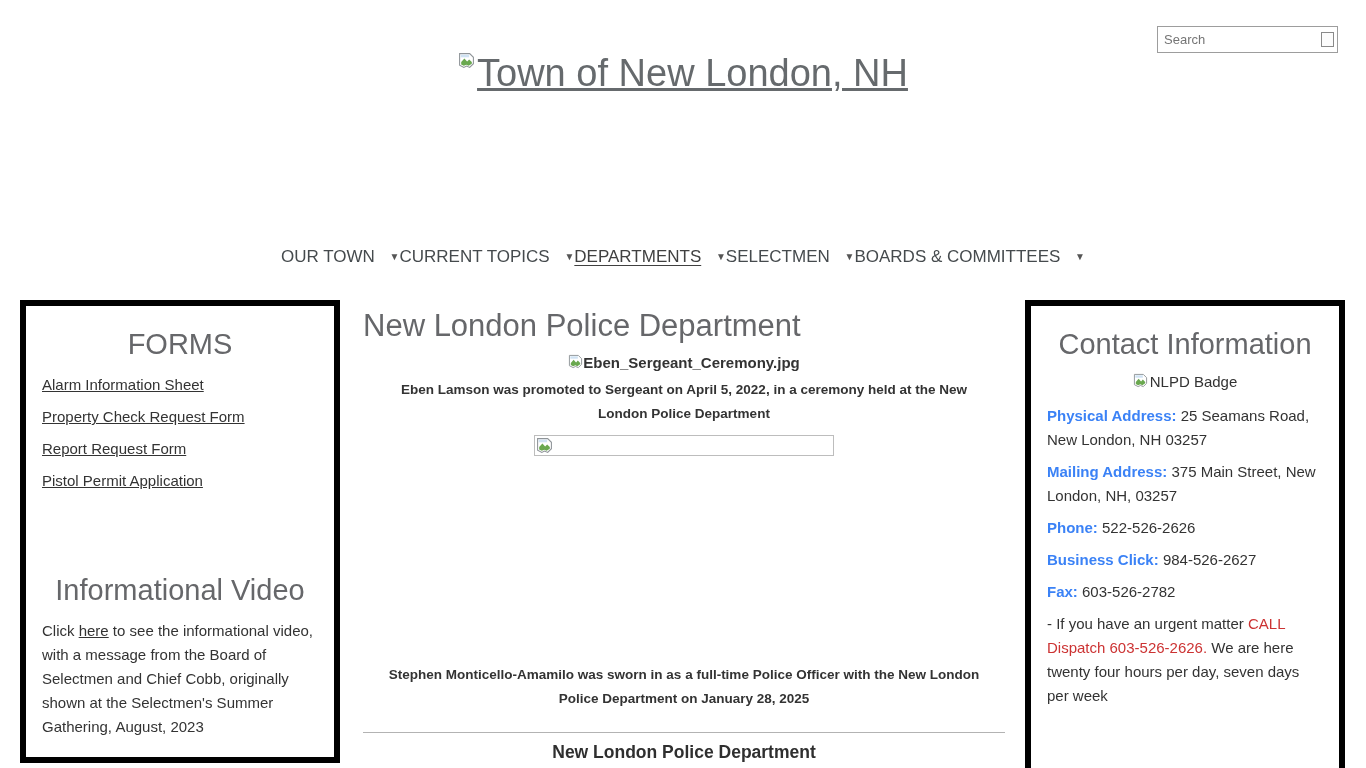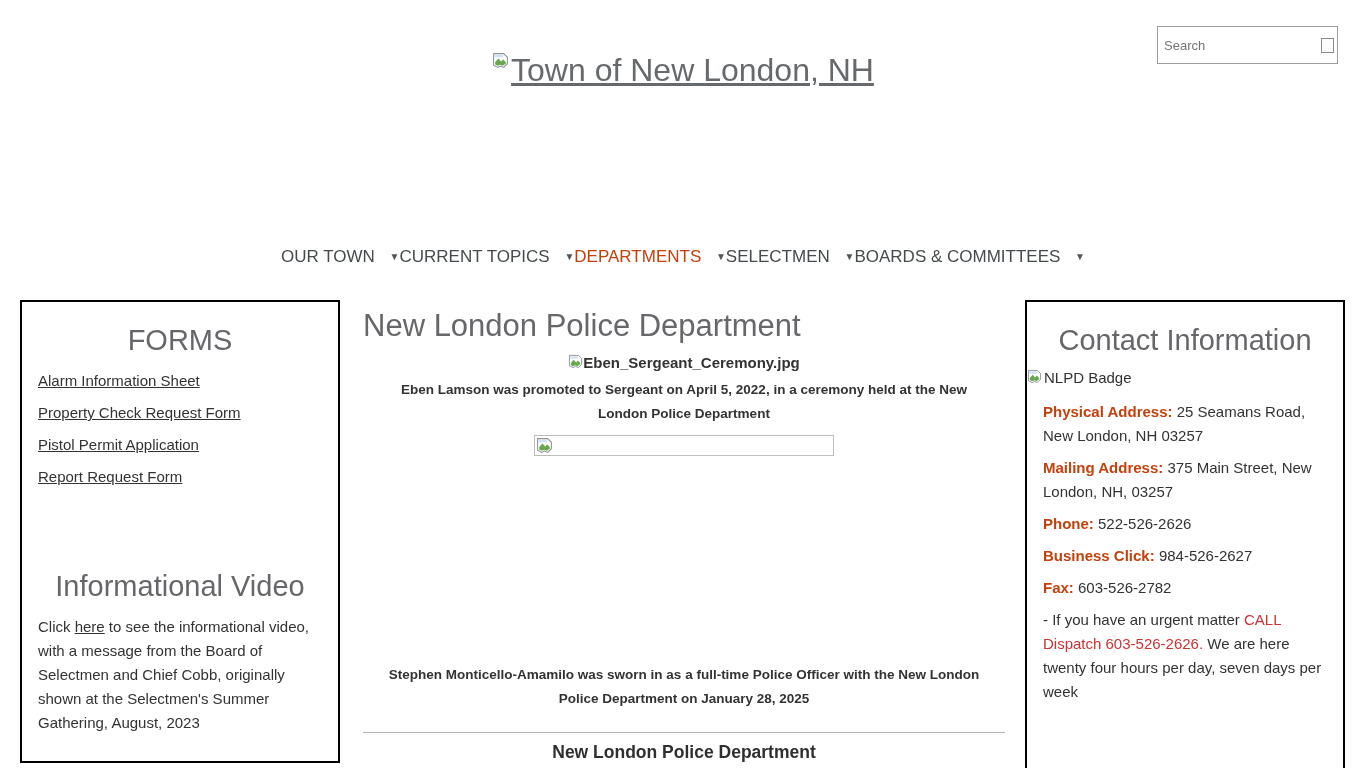--- a/index.html
+++ b/index.html
@@ -10,21 +10,21 @@
     background: #ffffff;
     font-family: "Liberation Sans", sans-serif;
     color: #333;
     position: relative;
     overflow: hidden;
   }
 
   
   .search-box {
     position: absolute; top: 26px; left: 1157px;
-    width: 181px; height: 38px;
+    width: 181px; height: 27px;
     border: 1px solid #9d9d9d;
     display: flex; align-items: center;
     background: #fff;
   }
   .search-box input {
     flex: 1; border: none; outline: none;
     font-family: "Liberation Sans", sans-serif;
     font-size: 13px; padding: 0 6px; color: #333;
     background: transparent; min-width: 0;
   }
@@ -33,45 +33,45 @@
     width: 13px; height: 15px; margin-right: 3px;
     border: 1px solid #8a8a8a; background: #fcfcfc;
     padding: 0; cursor: pointer; flex: 0 0 auto;
   }
 
   .logo-wrap {
     position: absolute; top: 52px; left: 0; width: 100%;
     text-align: center;
   }
   .logo-link {
-    font-size: 32px; color: #666a6d;
+    font-size: 38px; color: #666a6d;
     text-decoration: underline;
     cursor: pointer;
   }
   .logo-link .bimg { margin-right: 2px; }
 
   
   .bimg { display: inline-block; width: 17px; height: 17px; vertical-align: text-top; }
   .bimg svg { display: block; }
 
   
   .main-nav {
     position: absolute; top: 247px; left: 0; width: 100%;
     display: flex; justify-content: center; 
     font-size: 17px; color: #454a4d;
   }
   .nav-item { cursor: pointer; white-space: nowrap; }
   .nav-item .arrow { font-size: 10px; color: #555; margin-left: 10px; vertical-align: 2px; }
-  .nav-item.active .lbl { text-underline-offset: 3px; color: #c2410c; }
+  .nav-item.active .lbl { text-decoration: underline; text-underline-offset: 3px; color: #404040; }
 
   
   .side-box {
     position: absolute; top: 300px;
     width: 320px;
-    border: 2px solid #000000;
+    border: 6px solid #000000;
     background: #fff;
   }
   .left-box  { left: 20px;  height: 463px; }
   .right-box { left: 1025px; height: 540px; }
 
   .side-title {
     margin: 22px 0 12px; text-align: center;
     font-size: 29px; font-weight: 400; color: #66676a;
   }
   .forms-links { padding: 2px 16px 0; }
@@ -112,29 +112,29 @@
   }
   .spacer-200 { height: 200px; }
   .rule { border: none; border-top: 1px solid #b3b3b3; margin: 21px 0 9px; }
   .section-heading {
     margin: 0; text-align: center;
     font-size: 17.5px; font-weight: bold; color: #2f2f2f;
   }
 
   
   .badge-line {
-    text-align: left; font-size: 15px; color: #333;
+    text-align: center; font-size: 15px; color: #333;
     margin: 0 0 14px;
   }
   .badge-line .bimg { width: 15px; height: 15px; margin-right: 2px; }
   .contact-par {
     margin: 0 0 8px; padding: 0 16px;
     font-size: 15px; line-height: 24px; color: #333;
   }
-  .contact-par b { color: #c2410c; }
+  .contact-par b { color: #3b82f6; }
   .red { color: #cc3333; }
 </style>
 </head>
 <body>
 
 <div class="search-box">
   <input type="text" placeholder="Search" style="">
   <button class="search-btn"></button>
 </div>
 
@@ -171,22 +171,22 @@
     <span class="lbl">BOARDS &amp; COMMITTEES</span>
     <span class="arrow">▼</span>
   </span>
 </div>
 
 <div class="side-box left-box">
   <h2 class="side-title">FORMS</h2>
   <div class="forms-links">
     <a class="form-link">Alarm Information Sheet</a>
     <a class="form-link">Property Check Request Form</a>
+    <a class="form-link">Report Request Form</a>
     <a class="form-link">Pistol Permit Application</a>
-    <a class="form-link">Report Request Form</a>
   </div>
   <h2 class="side-title video-title">Informational Video</h2>
   <p class="side-par"><span>Click </span><a class="inline-link">here</a><span> to see the informational video, with a message from the Board of Selectmen and Chief Cobb, originally shown at the Selectmen's Summer Gathering, August, 2023</span></p>
 </div>
 
 <div class="main-col">
   <h1 class="page-title">New London Police Department</h1>
 
   <div class="file-line">
     <span class="bimg">

